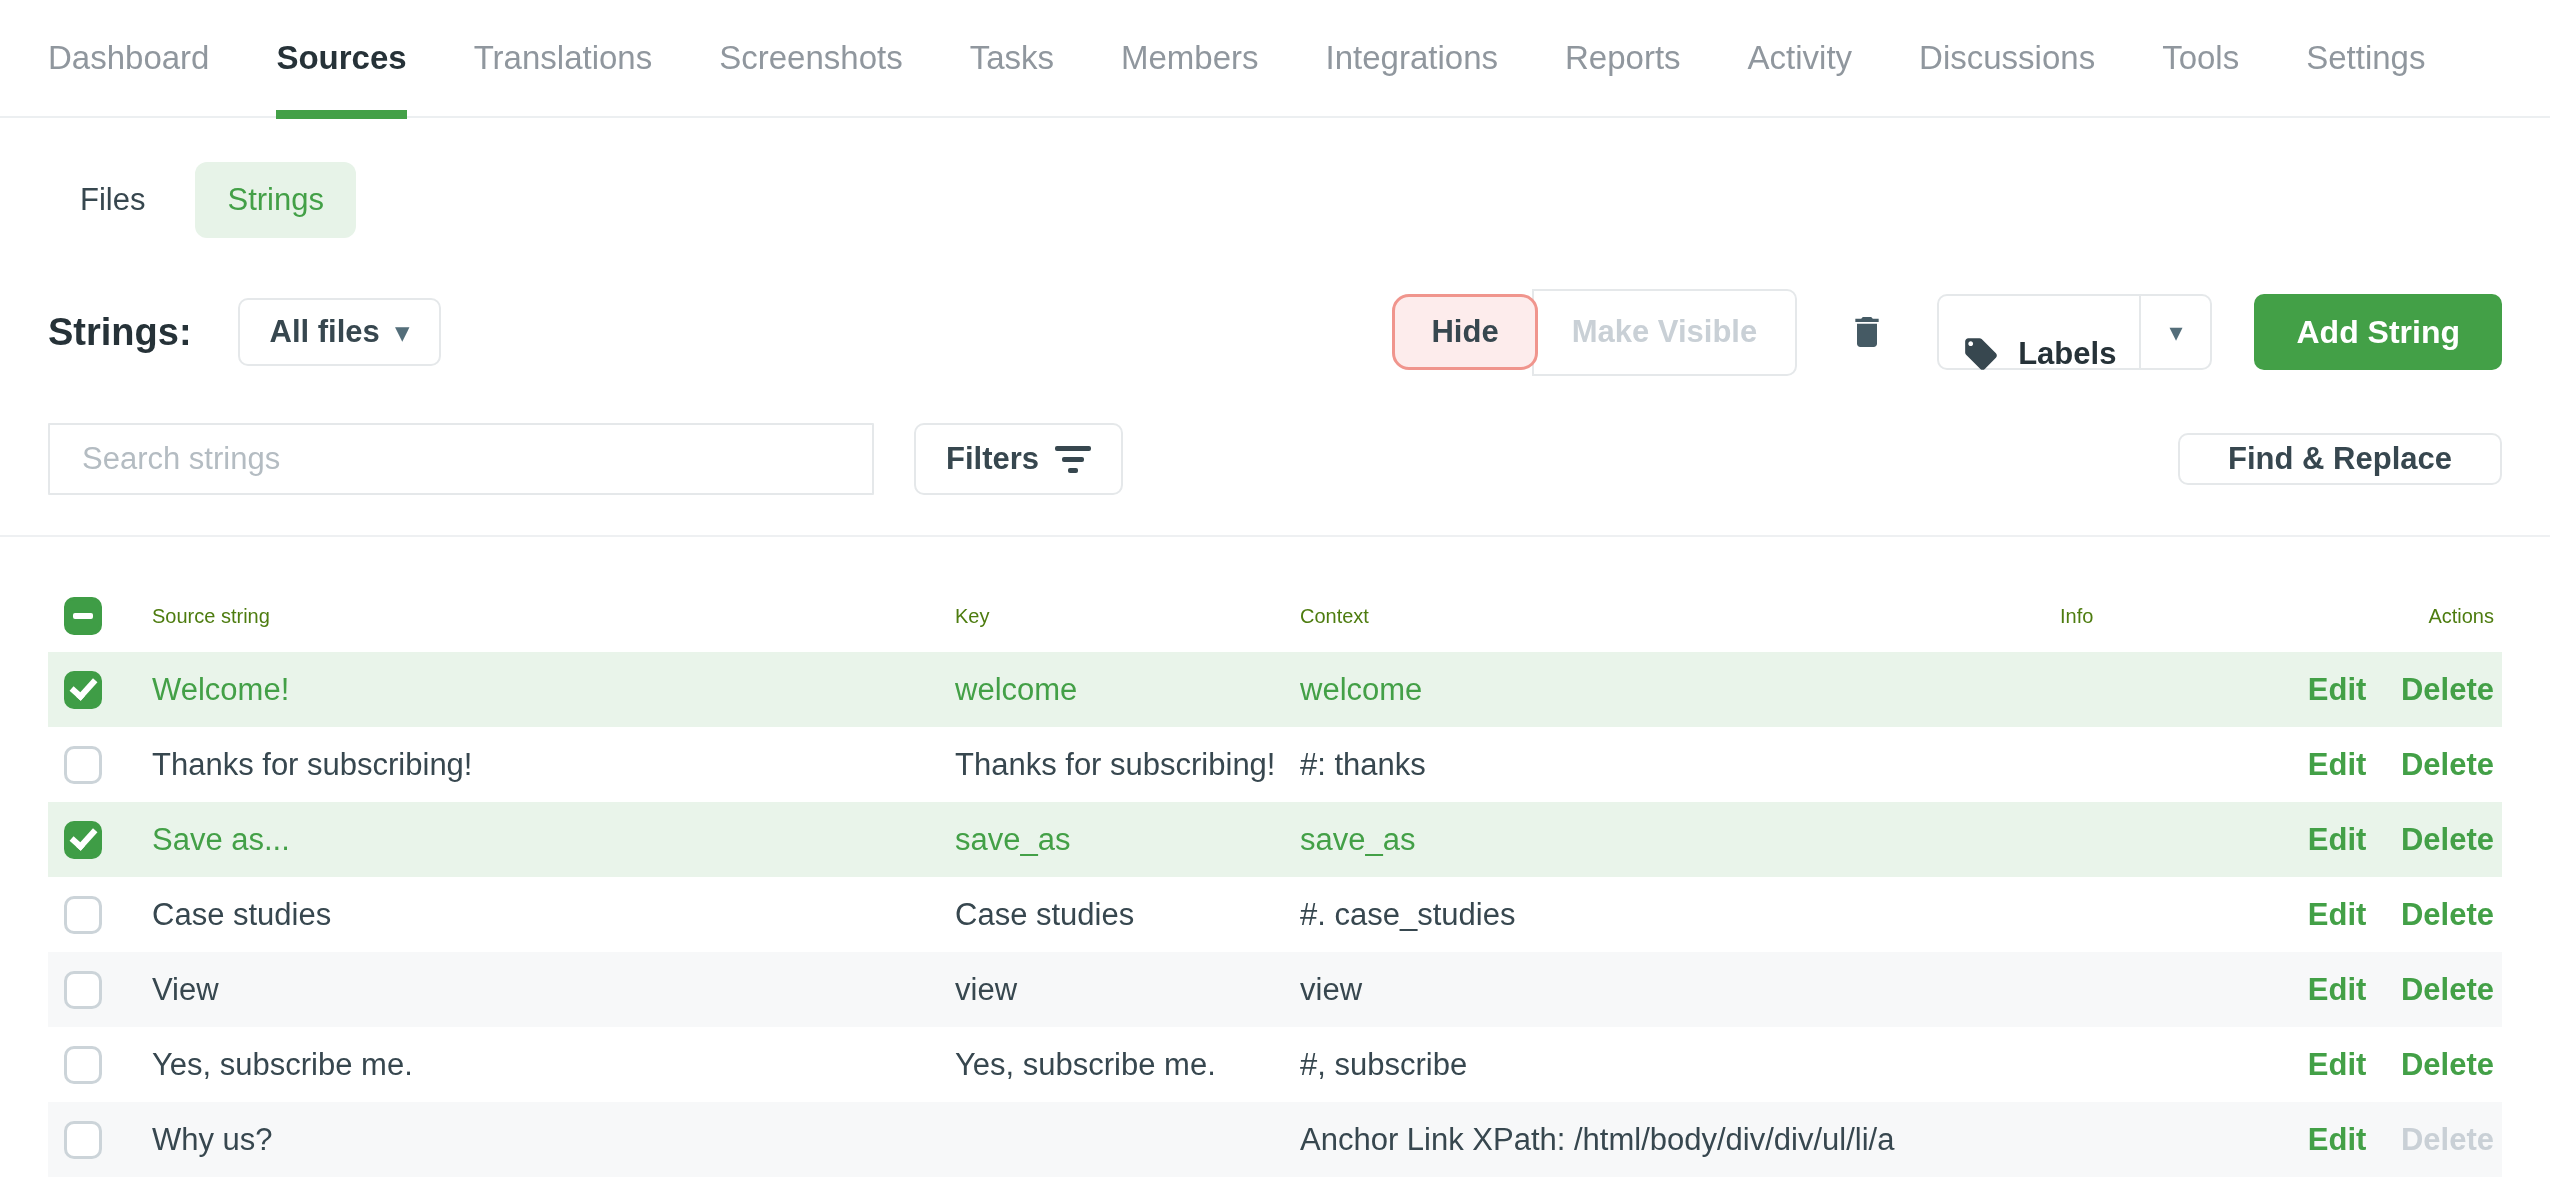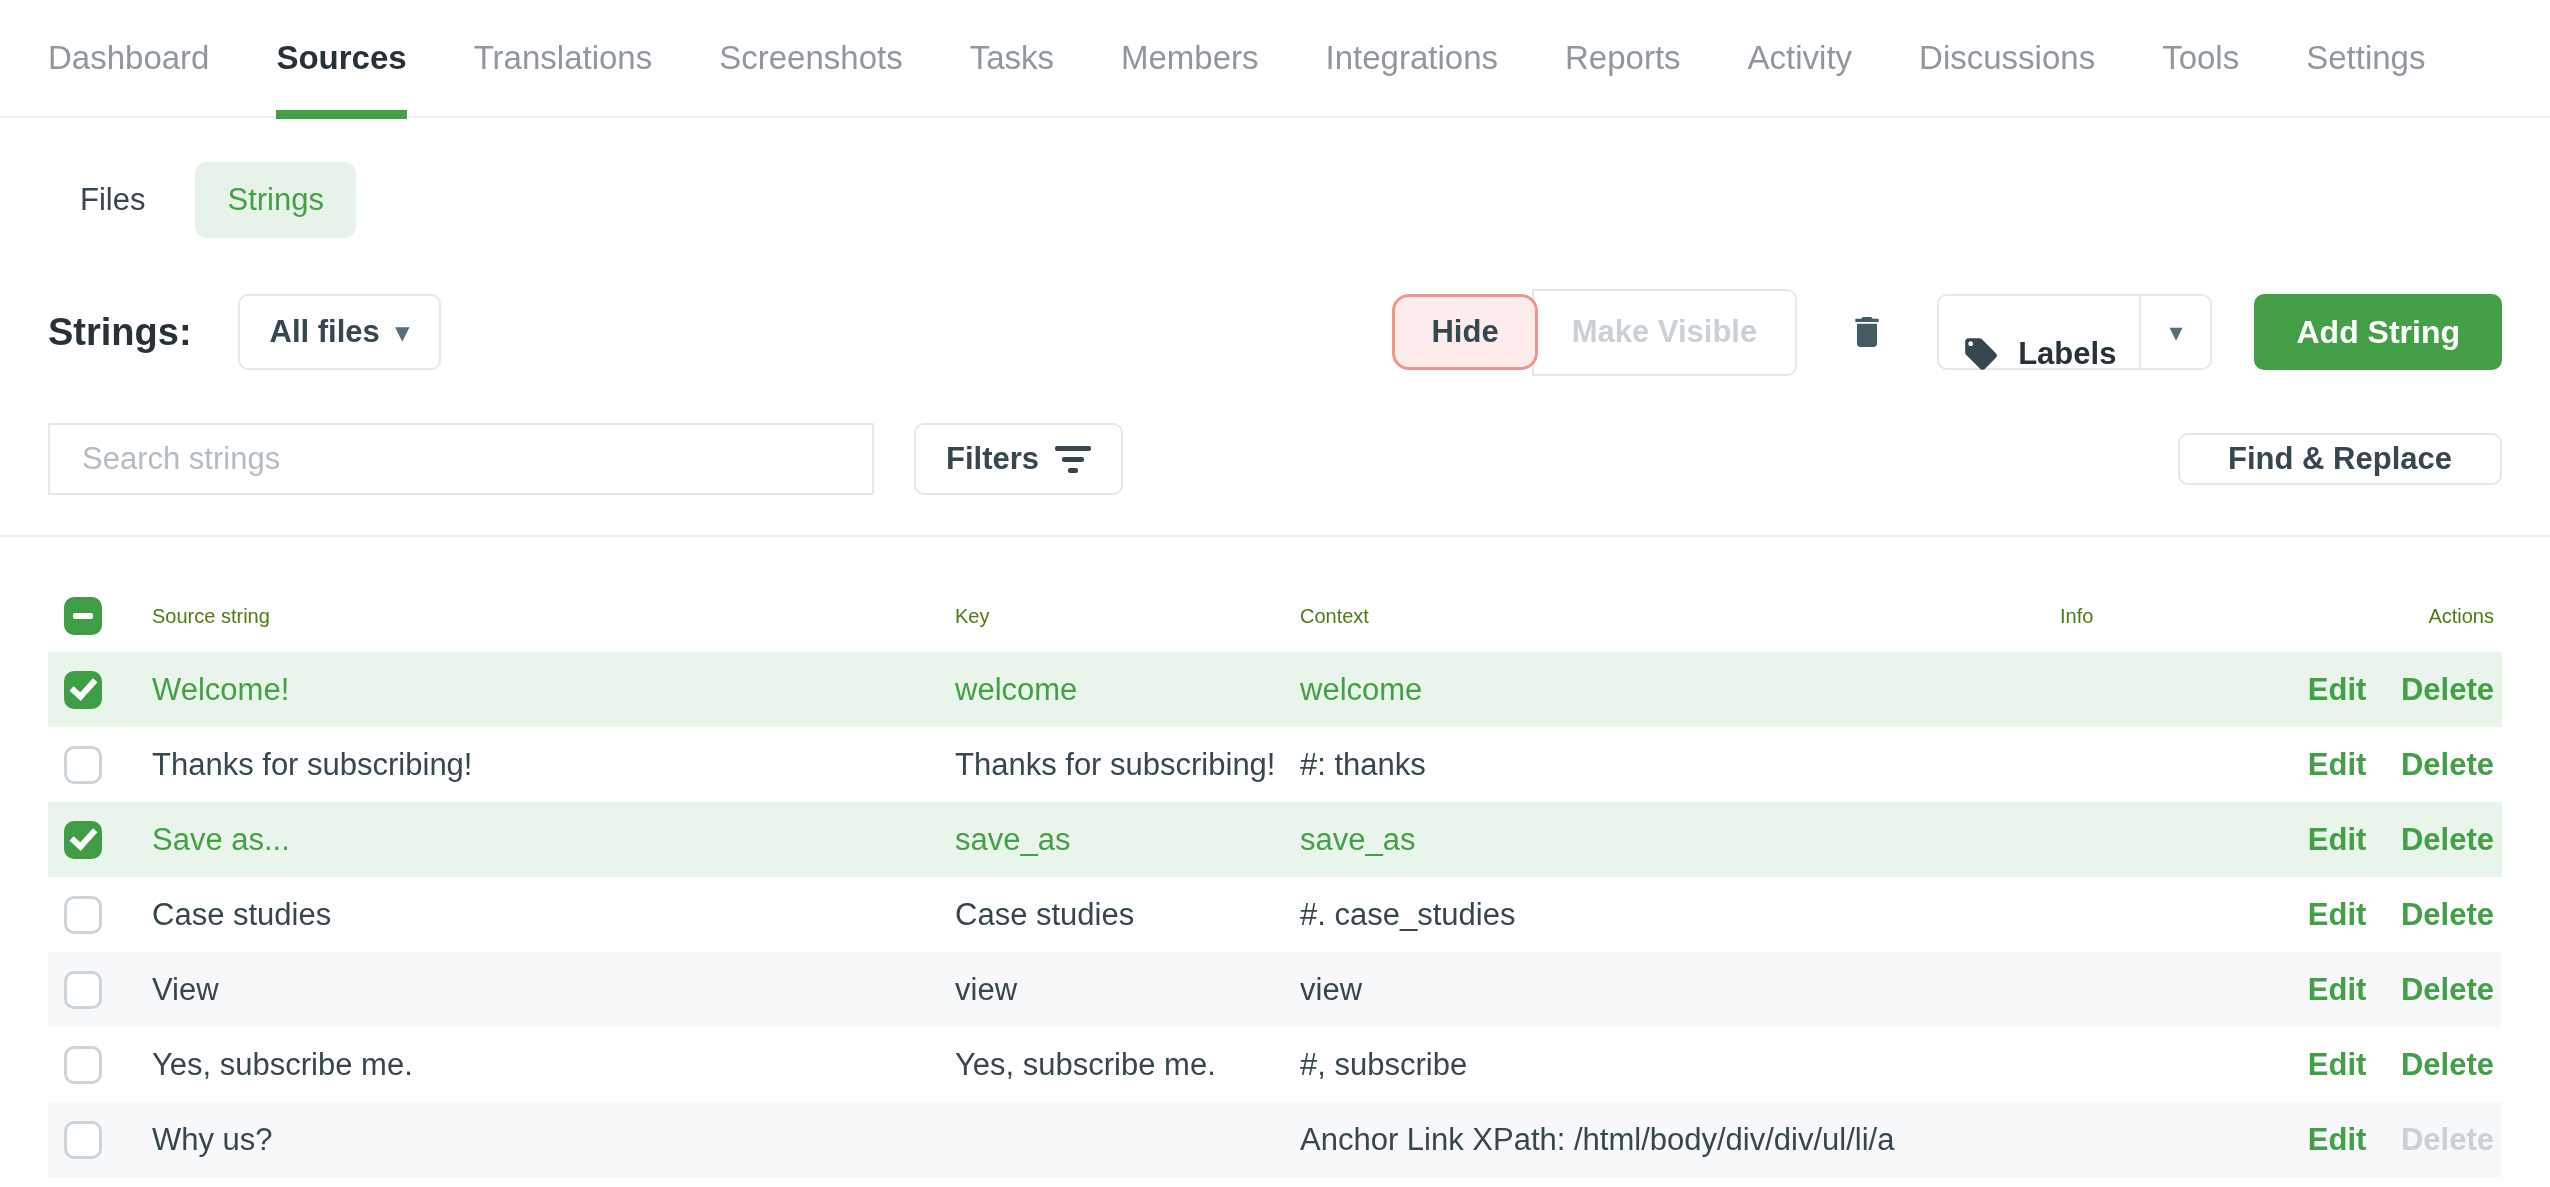--- a/index.html
+++ b/index.html
@@ -27,21 +27,21 @@
   }
   .subtab.active{background:#e7f3e8;color:#43a047;}
   
   .toolbar{display:flex;align-items:center;margin:56px 48px 0;height:76px;}
   .page-title{font-size:38px;font-weight:700;color:#263238;}
   .btn{
     display:inline-flex;align-items:center;justify-content:center;gap:16px;
     border:2px solid #e5e8ea;border-radius:10px;background:#fff;
     font-size:31px;color:#37474f;box-sizing:border-box;cursor:pointer;white-space:nowrap;
   }
-  .file-filter{margin-left:46px;height:76px;padding:0 30px;font-weight:600;}
+  .file-filter{margin-left:46px;height:68px;padding:0 30px;font-weight:600;}
   .caret{font-size:26px;color:#546e7a;line-height:1;}
   .spacer{flex:1;}
   .btn-hide{
     height:76px;padding:0 36px;background:#fdecec;border:3px solid #f0958d;
     border-radius:17px;font-weight:600;color:#37474f;z-index:2;position:relative;
   }
   .btn-visible{
     height:87px;padding:0 38px;margin-left:-6px;color:#c9d0d6;font-weight:600;
     border-radius:0 10px 10px 0;z-index:1;
   }

